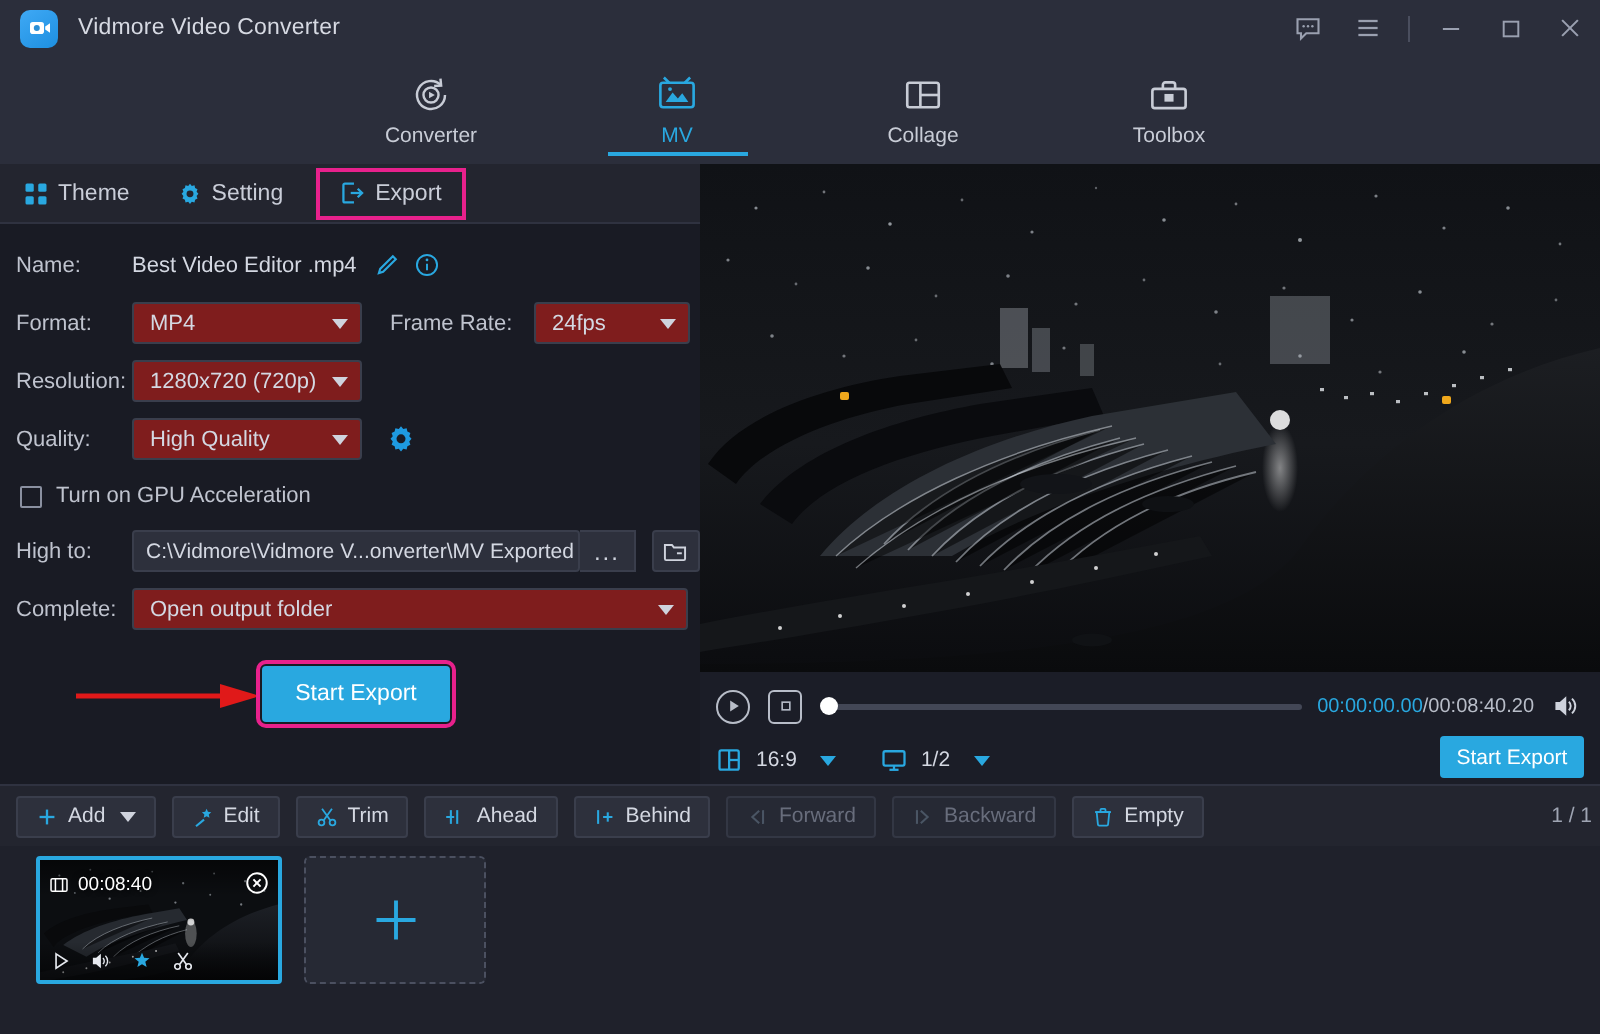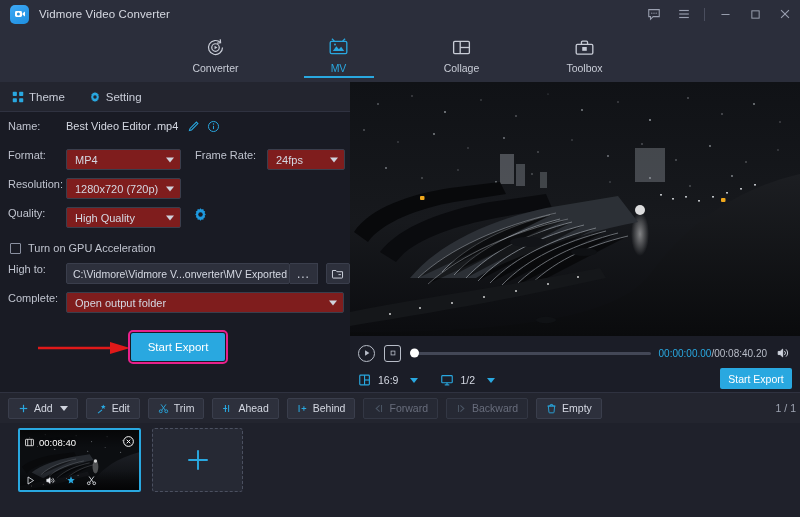--- a/index.html
+++ b/index.html
@@ -80,21 +80,21 @@
     outline: 2px solid #e8218c; outline-offset: -2px;
     height: 26px; margin-left: 4px;
   }
 
   
   .leftpanel {
     position: absolute; left: 0; top: 112px; width: 350px; height: 280px;
     background: #191b24;
     padding: 8px 0 0 0;
   }
-  .row { display: flex; align-items: flex-start; height: 25px; margin-bottom: 4px; padding-left: 8px; }
+  .row { display: flex; align-items: center; height: 25px; margin-bottom: 4px; padding-left: 8px; }
   .lab { width: 58px; font-size: 11px; color: #bfc3ce; flex: none; }
   .sel {
     position: relative;
     height: 21px; background: #7f1d1d; border: 1px solid #3a3e4c; border-radius: 2px;
     display: flex; align-items: center; padding: 0 20px 0 8px;
     font-size: 11px; color: #d4d8e2;
   }
   .sel .caret {
     position: absolute; right: 6px; top: 50%; transform: translateY(-50%);
     width: 0; height: 0;
@@ -353,20 +353,30 @@
     <div class="subtab">
       <span class="ico">
         <svg width="12" height="12" viewBox="0 0 16 16" fill="currentColor">
           <path d="M8 1.2 L9.2 2.6 L11 2.2 L11.4 4 L13 4.8 L12.4 6.5 L13.6 7.9 L12.4 9.3 L13 11 L11.4 11.8 L11 13.6 L9.2 13.2 L8 14.6 L6.8 13.2 L5 13.6 L4.6 11.8 L3 11 L3.6 9.3 L2.4 7.9 L3.6 6.5 L3 4.8 L4.6 4 L5 2.2 L6.8 2.6 Z"></path>
           <circle cx="8" cy="7.9" r="2.3" fill="#23252f"></circle>
         </svg>
       </span>
       <span>Setting</span>
     </div>
 
+    <div class="subtab highlight">
+      <span class="ico">
+        <svg width="13" height="13" viewBox="0 0 16 16" fill="none" stroke="currentColor" stroke-width="1.4">
+          <path d="M8.6 2.2 H3 a.9.9 0 0 0-.9.9 v9.8 a.9.9 0 0 0 .9.9 h5.6"></path>
+          <line x1="6.6" y1="8" x2="13.4" y2="8"></line>
+          <polyline points="10.9,5.4 13.6,8 10.9,10.6"></polyline>
+        </svg>
+      </span>
+      <span>Export</span>
+    </div>
   </div>
 
   <div class="leftpanel">
 
     <div class="row">
       <div class="lab">Name:</div>
       <div class="namevalue">Best Video Editor .mp4</div>
       <span class="iconbtn">
         <svg width="13" height="13" viewBox="0 0 16 16" fill="none" stroke="currentColor" stroke-width="1.3">
           <path d="M11.6 2.6 L13.4 4.4 L5.6 12.2 L3 13 L3.8 10.4 Z"></path>

